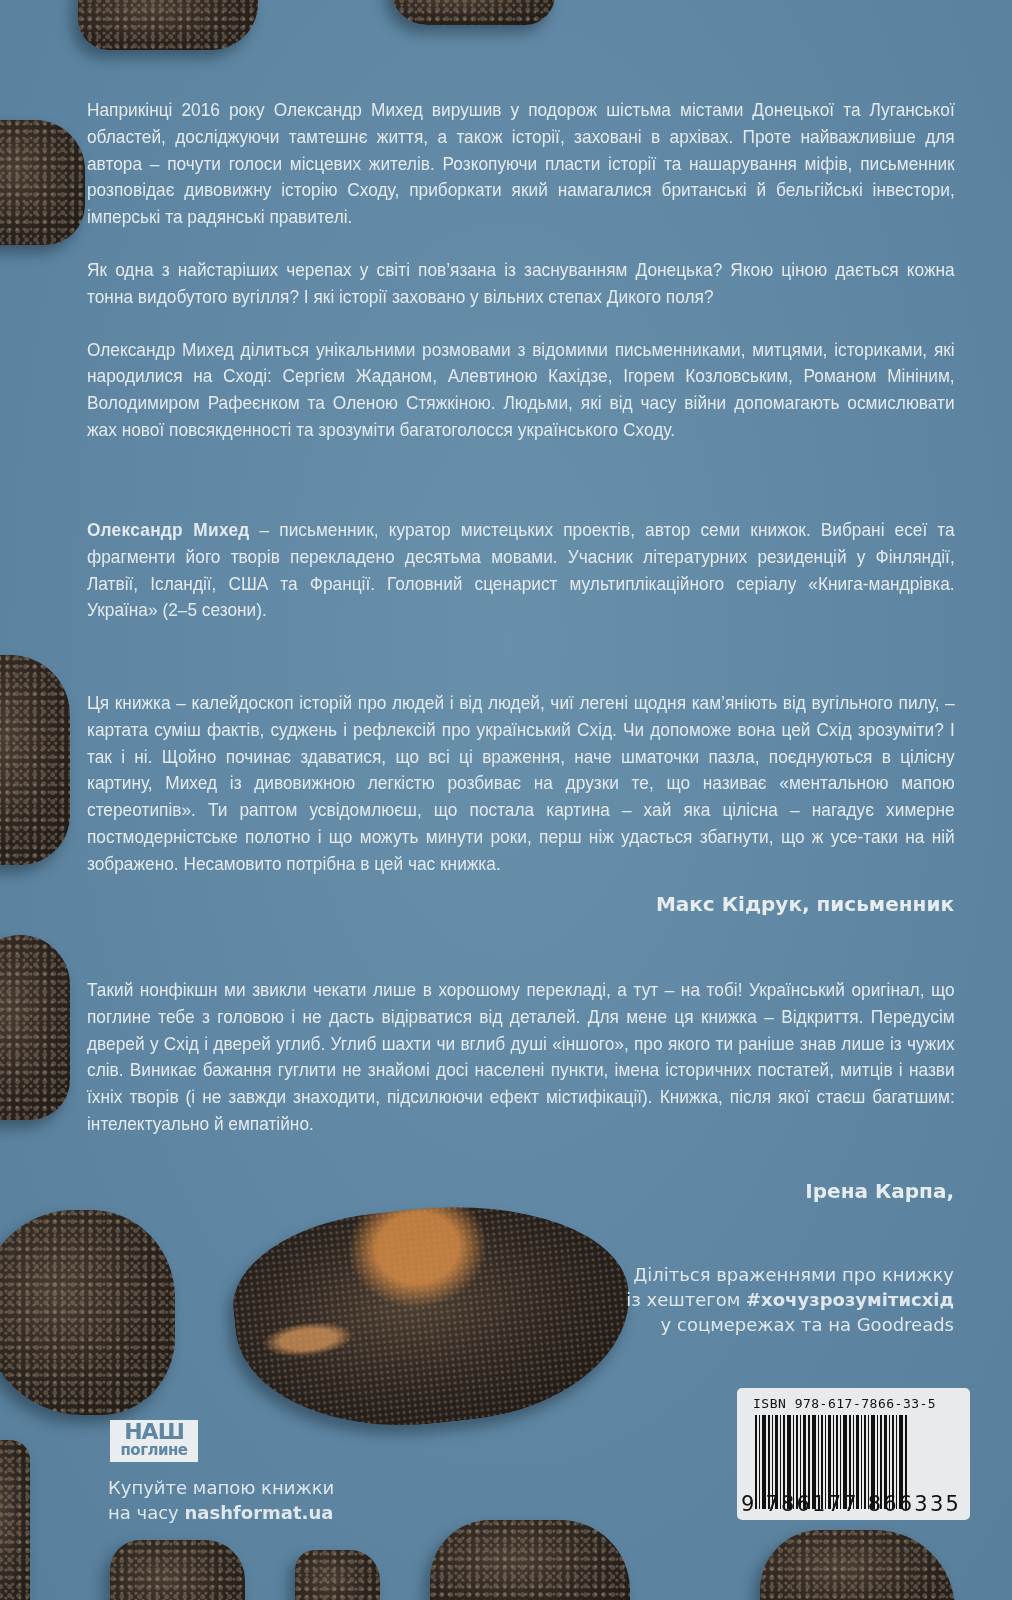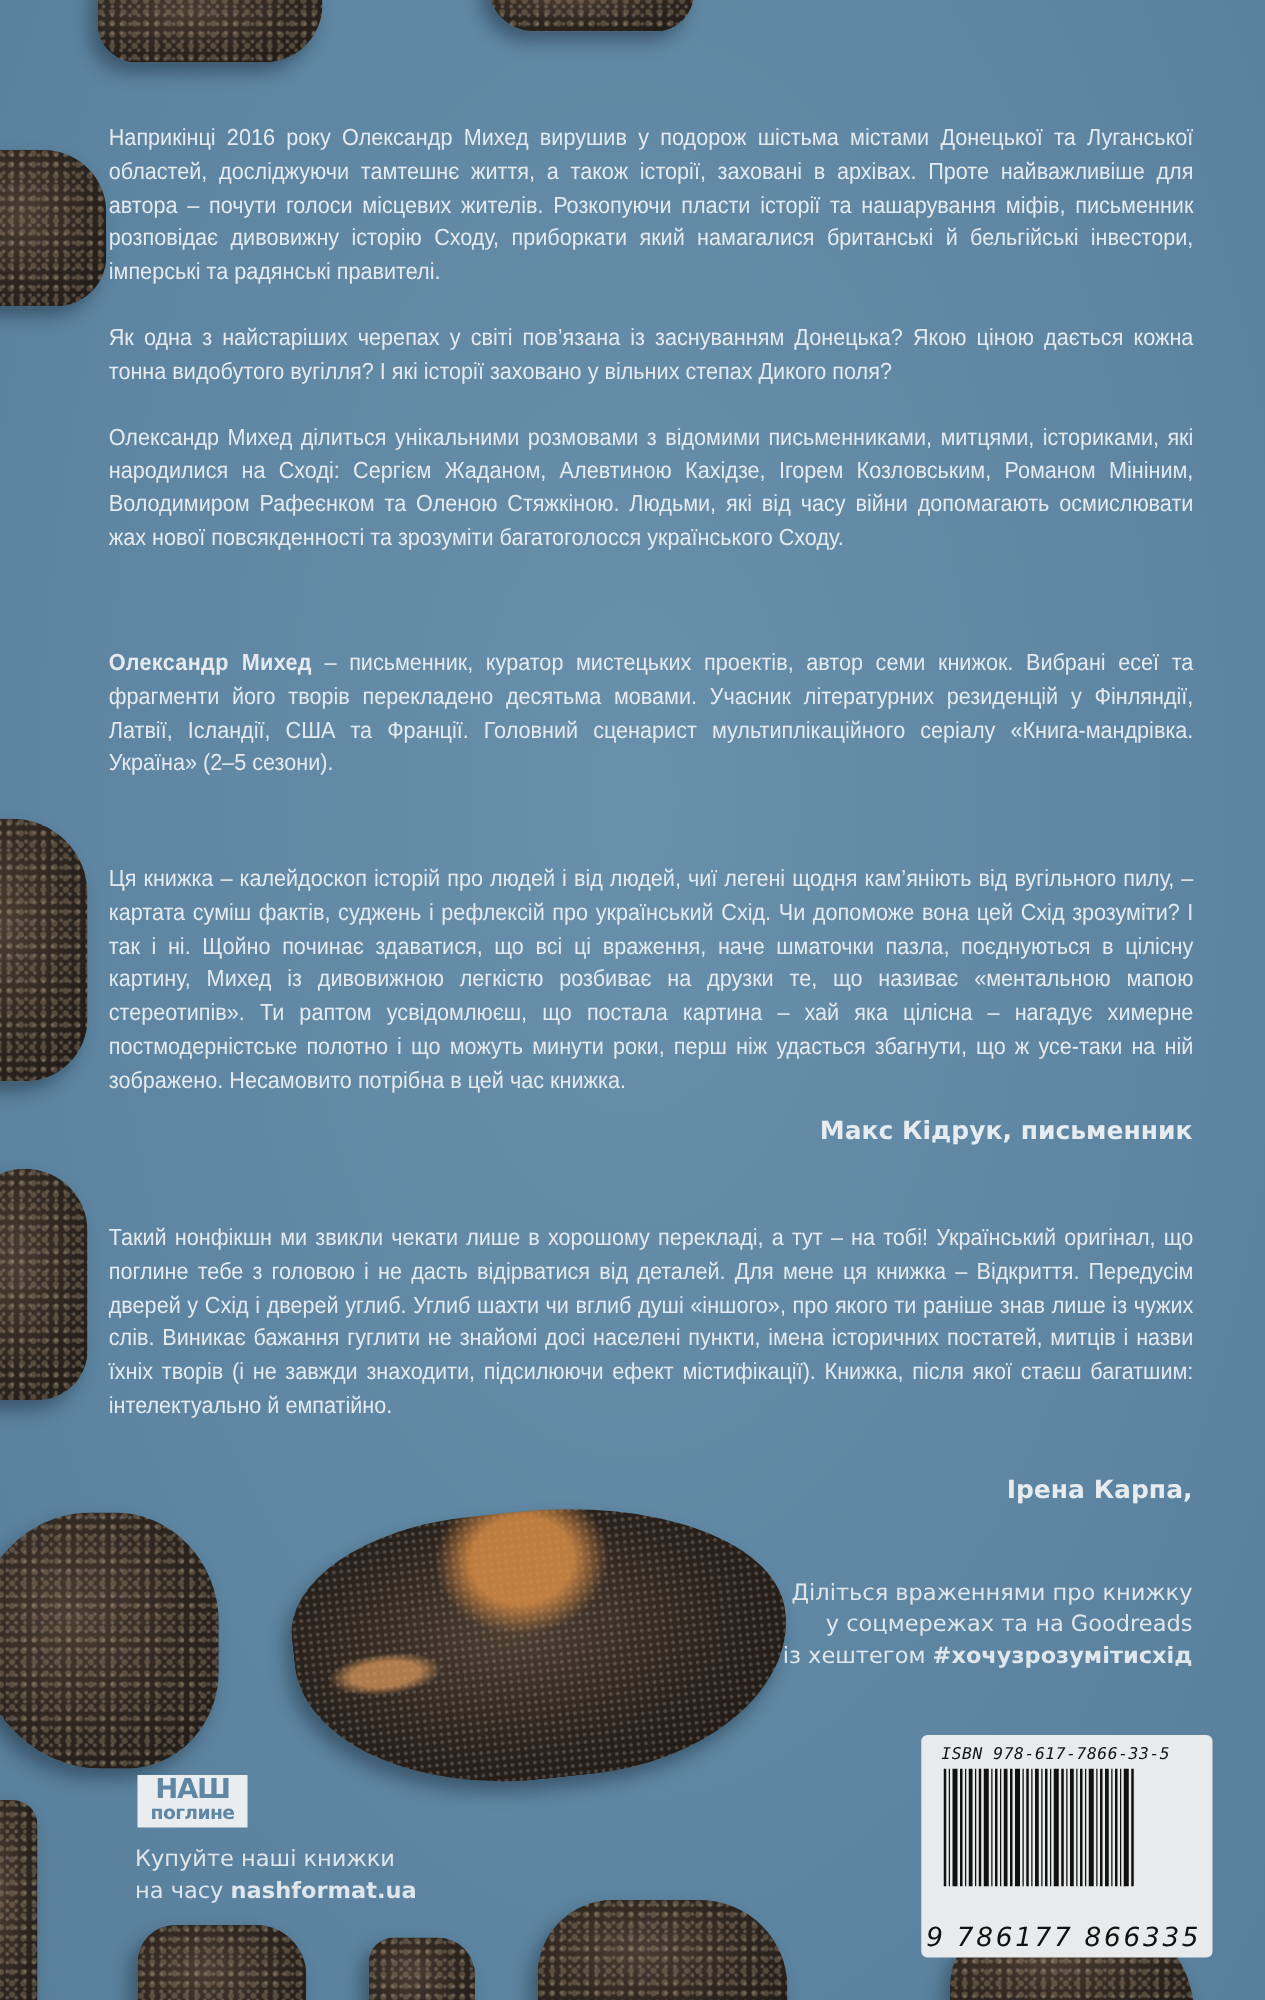--- a/index.html
+++ b/index.html
@@ -43,22 +43,22 @@
       font-family: "DejaVu Sans", sans-serif; font-weight: bold;
       font-size: 20px; line-height: 26px; color: #e6ecf0;
     }
     .share {
       position: absolute; right: 58px; top: 1262px; text-align: right;
       font-family: "DejaVu Sans", sans-serif; font-size: 18px; line-height: 25px;
       color: #dfe6ec;
     }
     .share .hashtag { font-weight: bold; }
     .barcode-box {
-      position: absolute; left: 737px; top: 1388px; width: 233px; height: 178px;
-      background: #e8eaeb; border-radius: 5px; font-style: italic;
+      position: absolute; left: 737px; top: 1388px; width: 233px; height: 132px;
+      background: #e8eaeb; border-radius: 5px;
     }
     .isbn-top {
       position: absolute; left: 16px; top: 8px; font-family: "DejaVu Sans Mono", monospace;
       font-size: 13px; color: #111; letter-spacing: 0.5px;
     }
     .bars {
       position: absolute; left: 18px; top: 27px; width: 200px; height: 94px;
       display: flex; align-items: stretch;
     }
     .bars span { display: block; background: #111; margin-right: 2px; }
@@ -117,30 +117,30 @@
 
 <div class="text-block" style="top:977px;">
   <p>Такий нонфікшн ми звикли чекати лише в хорошому перекладі, а тут – на тобі! Український оригінал, що поглине тебе з головою і не дасть відірватися від деталей. Для мене ця книжка – Відкриття. Передусім дверей у Схід і дверей углиб. Углиб шахти чи вглиб душі «іншого», про якого ти раніше знав лише із чужих слів. Виникає бажання гуглити не знайомі досі населені пункти, імена історичних постатей, митців і назви їхніх творів (і не завжди знаходити, підсилюючи ефект містифікації). Книжка, після якої стаєш багатшим: інтелектуально й емпатійно.</p>
 </div>
 <div class="attribution" style="top:1178px;text-align:right;">
   <div>Ірена Карпа,</div>
 </div>
 
 <div class="share">
   <div>Діліться враженнями про книжку</div>
+  <div><span>із хештегом </span><span class="hashtag">#хочузрозумітисхід</span></div>
   <div>у соцмережах та на Goodreads</div>
-  <div><span>із хештегом </span><span class="hashtag">#хочузрозумітисхід</span></div>
 </div>
 
 <div class="publisher-logo">
   <span class="l1">НАШ</span>
   <span class="l2">поглине</span>
 </div>
 <div class="buy">
-  <div>Купуйте наші книжки</div>
+  <div>Купуйте мапою книжки</div>
   <div><span>на часу </span><span class="site">nashformat.ua</span></div>
 </div>
 
 <div class="barcode-box">
   <div class="isbn-top">ISBN 978-617-7866-33-5</div>
   <div class="bars">
     <span style="width:2px"></span>
       <span style="width:1px"></span>
       <span style="width:4px"></span>
       <span style="width:2px"></span>

